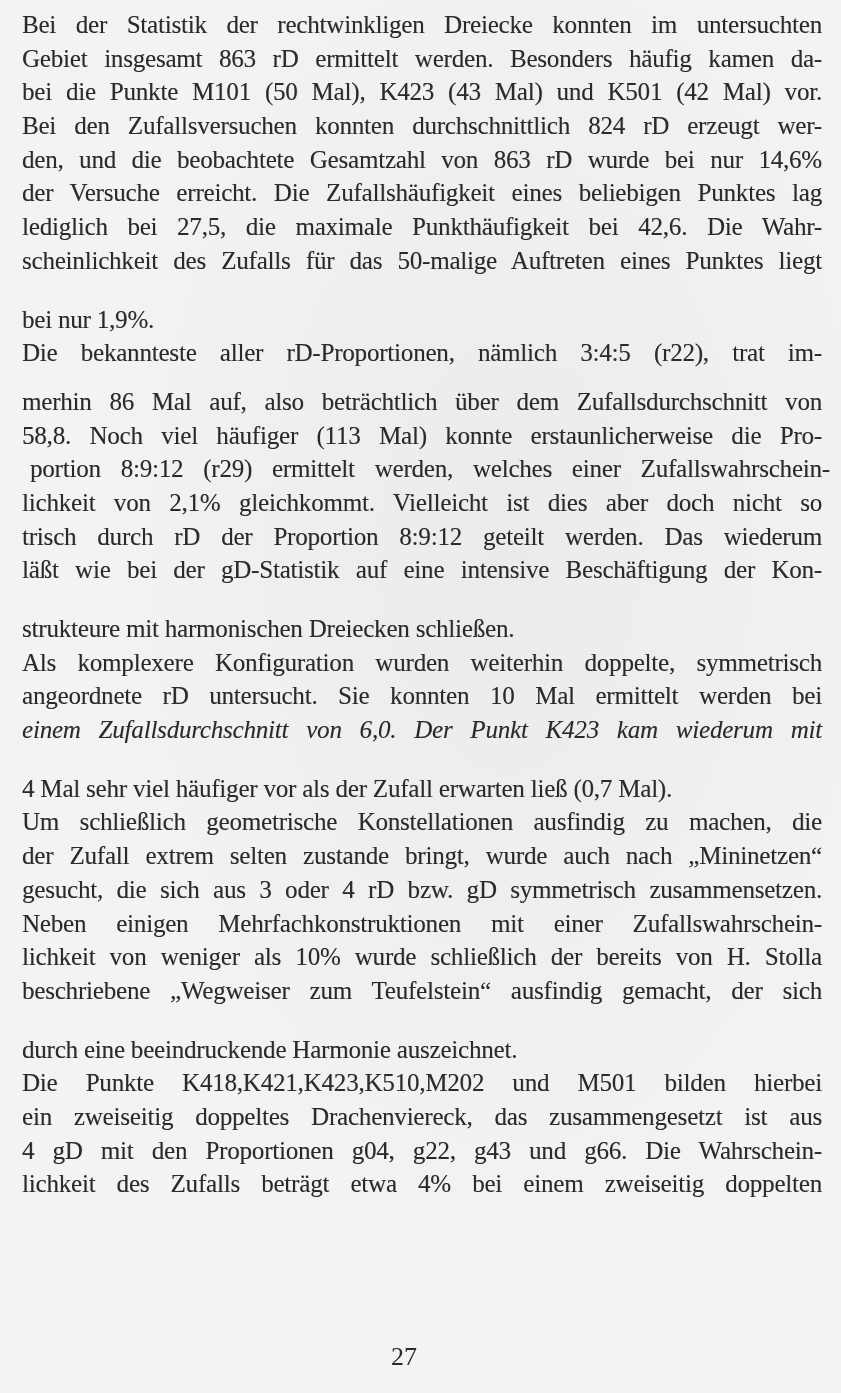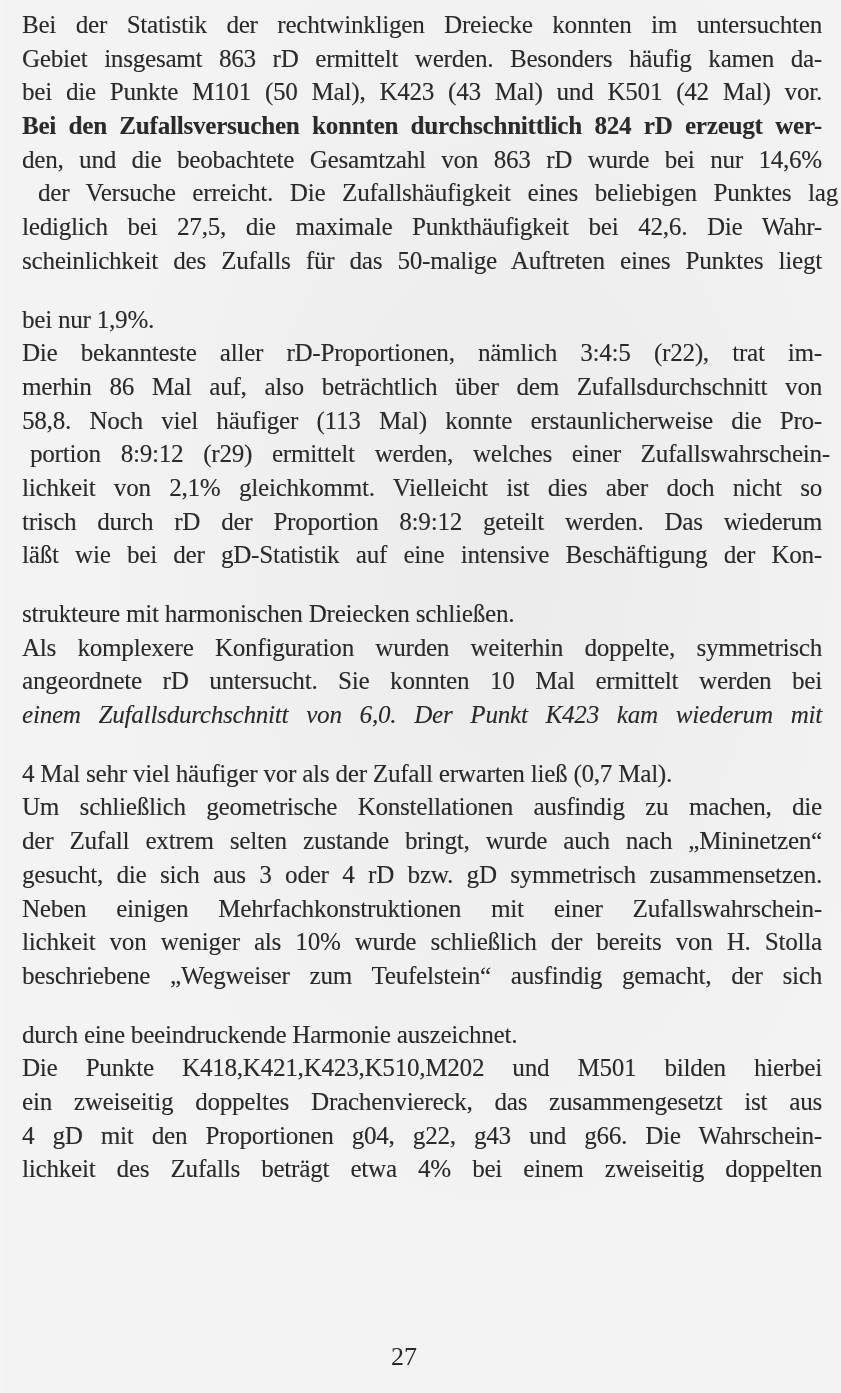--- a/index.html
+++ b/index.html
@@ -60,29 +60,29 @@
   </style>
 </head>
 <body>
 
 <div class="page">
   <div class="text-block">
 
     <span class="line" style="width: 800px;">Bei der Statistik der rechtwinkligen Dreiecke konnten im untersuchten</span>
     <span class="line" style="width: 800px;">Gebiet insgesamt 863 rD ermittelt werden. Besonders häufig kamen da-</span>
     <span class="line" style="width: 800px;">bei die Punkte M101 (50 Mal), K423 (43 Mal) und K501 (42 Mal) vor.</span>
-    <span class="line" style="width: 800px; font-weight: bold;">Bei den Zufallsversuchen konnten durchschnittlich 824 rD erzeugt wer-</span>
+    <span class="line" style="width: 800px;">Bei den Zufallsversuchen konnten durchschnittlich 824 rD erzeugt wer-</span>
     <span class="line" style="width: 800px;">den, und die beobachtete Gesamtzahl von 863 rD wurde bei nur 14,6%</span>
-    <span class="line" style="width: 800px; margin-left: 16px;">der Versuche erreicht. Die Zufallshäufigkeit eines beliebigen Punktes lag</span>
+    <span class="line" style="width: 800px;">der Versuche erreicht. Die Zufallshäufigkeit eines beliebigen Punktes lag</span>
     <span class="line" style="width: 800px;">lediglich bei 27,5, die maximale Punkthäufigkeit bei 42,6. Die Wahr-</span>
     <span class="line" style="width: 800px;">scheinlichkeit des Zufalls für das 50-malige Auftreten eines Punktes liegt</span>
     <span class="line last">bei nur 1,9%.</span>
 
     <span class="line" style="width: 800px;">Die bekannteste aller rD-Proportionen, nämlich 3:4:5 (r22), trat im-</span>
-    <span class="line" style="width: 800px;">merhin 86 Mal auf, also beträchtlich über dem Zufallsdurchschnitt von</span>
+    <span class="line" style="width: 800px; margin-top: 15px;">merhin 86 Mal auf, also beträchtlich über dem Zufallsdurchschnitt von</span>
     <span class="line" style="width: 800px;">58,8. Noch viel häufiger (113 Mal) konnte erstaunlicherweise die Pro-</span>
     <span class="line" style="width: 800px; margin-left: 8px;">portion 8:9:12 (r29) ermittelt werden, welches einer Zufallswahrschein-</span>
     <span class="line" style="width: 800px;">lichkeit von 2,1% gleichkommt. Vielleicht ist dies aber doch nicht so</span>
     <span class="line" style="width: 800px;">trisch durch rD der Proportion 8:9:12 geteilt werden. Das wiederum</span>
     <span class="line" style="width: 800px;">läßt wie bei der gD-Statistik auf eine intensive Beschäftigung der Kon-</span>
     <span class="line last">strukteure mit harmonischen Dreiecken schließen.</span>
 
     <span class="line" style="width: 800px;">Als komplexere Konfiguration wurden weiterhin doppelte, symmetrisch</span>
     <span class="line" style="width: 800px;">angeordnete rD untersucht. Sie konnten 10 Mal ermittelt werden bei</span>
     <span class="line" style="width: 800px; font-style: italic;">einem Zufallsdurchschnitt von 6,0. Der Punkt K423 kam wiederum mit</span>

